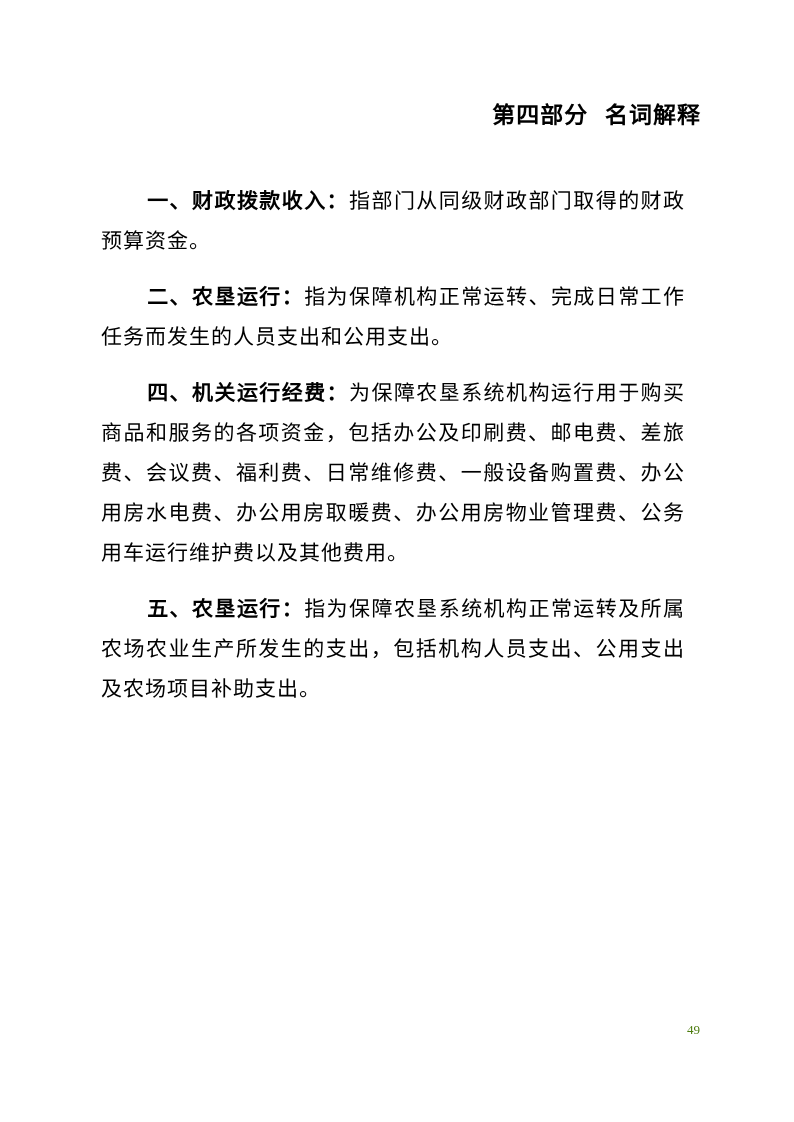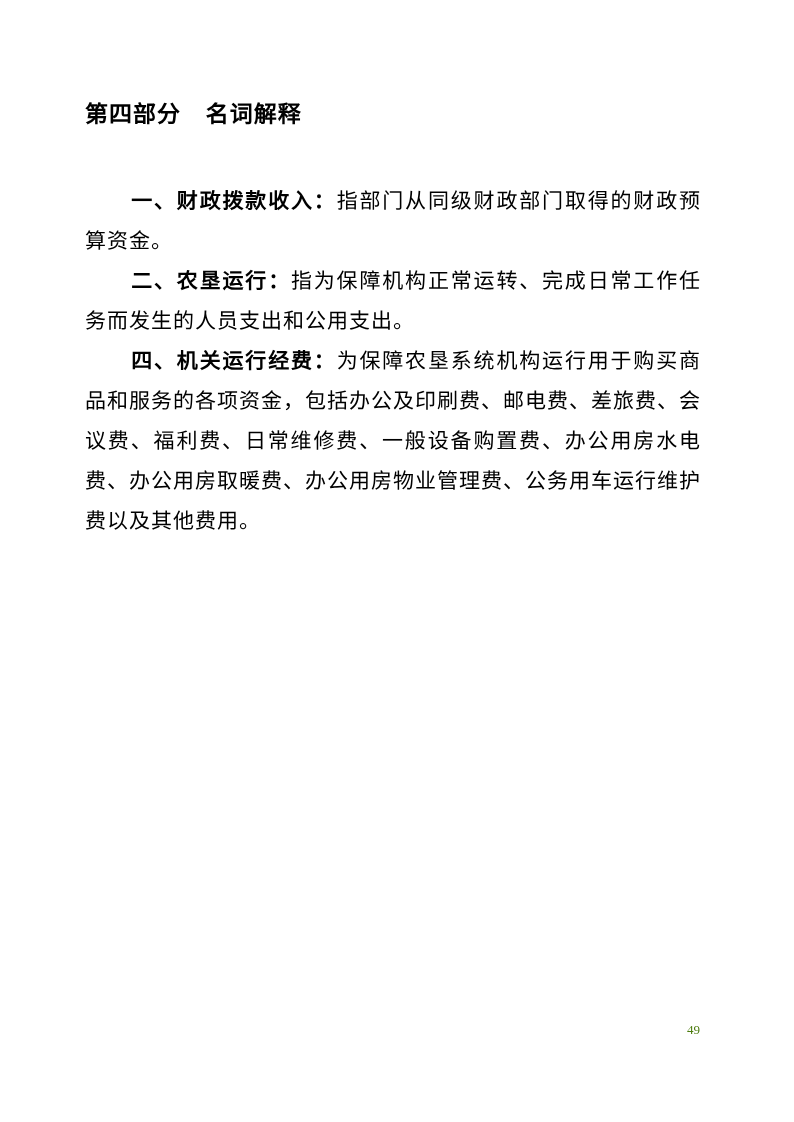--- a/index.html
+++ b/index.html
@@ -14,30 +14,30 @@
     background: #ffffff;
     color: #000000;
     overflow: hidden;
     font-family: "Liberation Serif", "DejaVu Serif", serif;
   }
   .content {
     padding: 0 93px 0 85px;
   }
   .doc-title {
     margin: 96px 0 45px 0;
-    text-align: left;
-    font-family: Liberation Mono, monospace;
+    text-align: right;
+    font-family: Liberation Serif, serif;
     font-weight: bold;
     font-size: 23px;
     line-height: 40px;
     letter-spacing: 1px;
     word-spacing: 10px;
   }
   .para {
-    margin: 0;
+    margin: 16px;
     font-size: 21px;
     line-height: 40px;
     letter-spacing: 1px;
     text-align: justify;
     text-justify: inter-ideograph;
     text-indent: 2.2em;
   }
   .term {
     font-weight: bold;
     font-family: "Liberation Sans", "DejaVu Sans", sans-serif;
@@ -60,17 +60,18 @@
 
     <h1 class="doc-title">第四部分 名词解释</h1>
 
     <p class="para"><span class="term">一、财政拨款收入：</span><span>指部门从同级财政部门取得的财政预算资金。</span></p>
 
     <p class="para"><span class="term">二、农垦运行：</span><span>指为保障机构正常运转、完成日常工作任务而发生的人员支出和公用支出。</span></p>
 
 
     <p class="para"><span class="term">四、机关运行经费：</span><span>为保障农垦系统机构运行用于购买商品和服务的各项资金，包括办公及印刷费、邮电费、差旅费、会议费、福利费、日常维修费、一般设备购置费、办公用房水电费、办公用房取暖费、办公用房物业管理费、公务用车运行维护费以及其他费用。</span></p>
 
+    <p class="para"><span class="term">五、农垦运行：</span><span>指为保障农垦系统机构正常运转及所属农场农业生产所发生的支出，包括机构人员支出、公用支出及农场项目补助支出。</span></p>
 
   </div>
 
   <div class="page-number">49</div>
 </div>
 
 </body></html>

